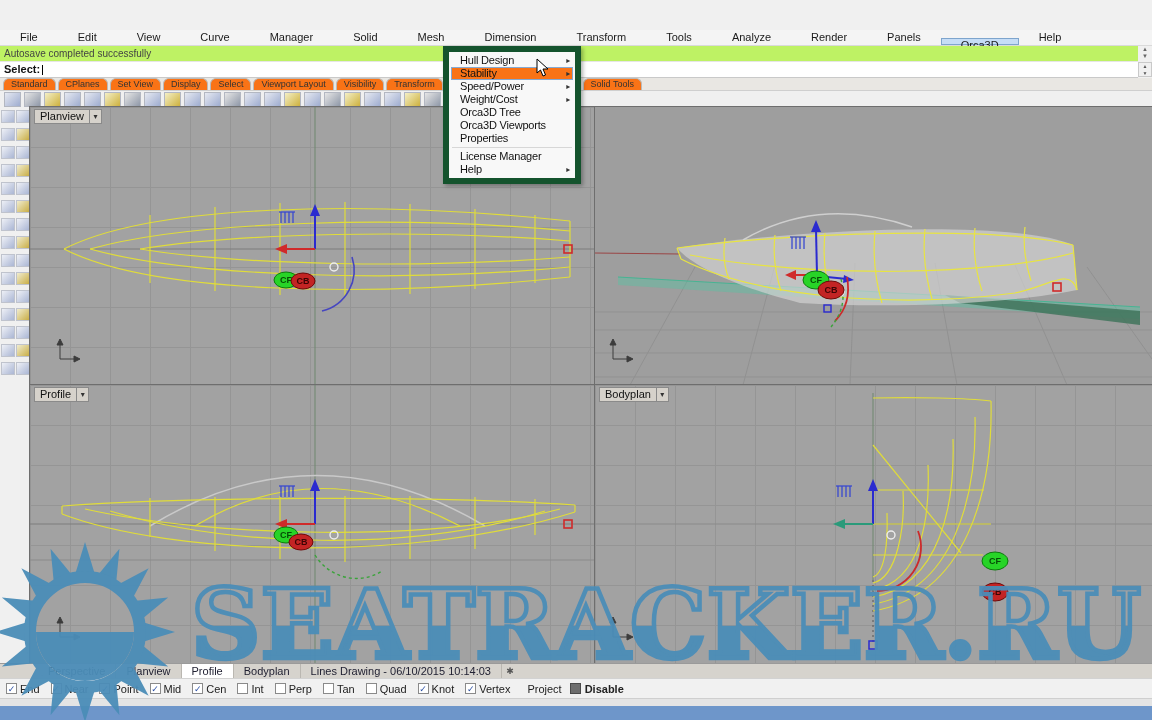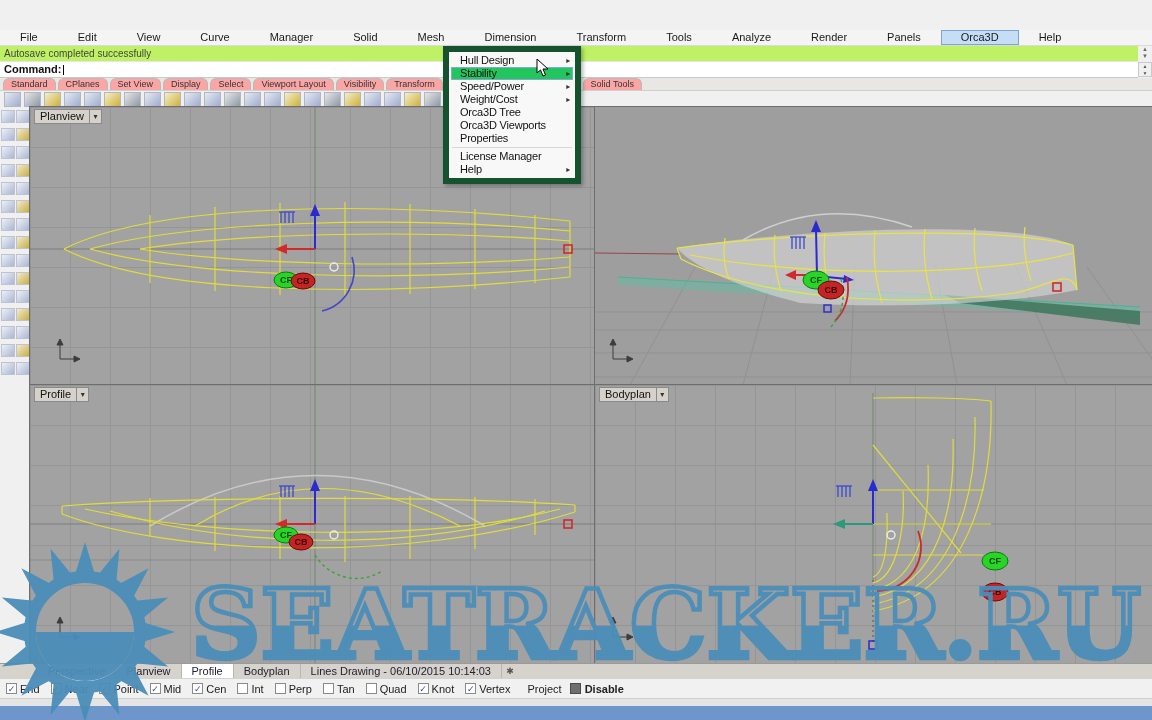--- a/index.html
+++ b/index.html
@@ -8,30 +8,30 @@
   
   .titlebar{position:absolute;left:0;top:0;right:0;height:30px;background:linear-gradient(#6d99cf,#8aaeda);}
   .apptitle{position:absolute;left:0;right:0;top:7px;text-align:center;font-size:13px;color:#1c2c44;}
   .appicon{position:absolute;left:7px;top:13px;width:15px;height:13px;background:linear-gradient(135deg,#fdfdfd 35%,#23262c 36%);border:1px solid #3a3f48;}
   .winbtns{position:absolute;right:3px;top:0;display:flex;height:24px;}
   .winbtn{width:27px;height:24px;text-align:center;line-height:22px;font-size:11px;color:#1c2c44;}
   .winbtn.close{width:37px;background:#c75050;color:#fff;font-size:12px;}
   
   .menubar{position:absolute;left:0;top:30px;right:0;height:15px;background:#f4f4f4;border-bottom:1px solid #dadada;display:flex;font-size:11px;color:#1a1a1a;}
   .menuitem{padding:0 20px;line-height:15px;}
-  .menuitem.active{background:#c6ddf6;box-shadow:inset 0 0 0 1px #7ea5cd;}
+  .menuitem.active{background:#c6ddf6;box-shadow:inset 0 0 0 1px #7ea5cd;margin-top:8px;}
   
   .cmdhist{position:absolute;left:0;top:46px;right:14px;height:15px;background:#bef264;border-bottom:1px solid #e6e6e6;font-size:10px;color:#444;padding-left:4px;line-height:15px;}
   .cmdline{position:absolute;left:0;top:62px;right:14px;height:15px;background:#fff;border-bottom:1px solid #c9c9c9;font-size:11px;font-weight:bold;color:#111;padding-left:4px;line-height:15px;}
   .caret{display:inline-block;width:1px;height:10px;background:#000;vertical-align:middle;margin-left:2px;}
   .histscroll{position:absolute;right:0;top:46px;width:14px;height:15px;background:#f0f0f0;font-size:6px;color:#666;text-align:center;line-height:7px;}
   .spinner{position:absolute;right:0;top:62px;width:14px;height:15px;background:#f0f0f0;border:1px solid #c9c9c9;font-size:5px;color:#555;text-align:center;line-height:7px;box-sizing:border-box;}
   
   .tabrow{position:absolute;left:0;top:78px;right:0;height:12px;background:#e9e7e3;border-bottom:1px solid #cfcfcf;display:flex;gap:2px;padding-left:3px;font-size:9px;color:#333;}
-  .ttab{padding:0 7px;line-height:11px;background:#fca5a5;border:1px solid #b9b9b9;border-bottom:none;border-radius:6px 6px 0 0;white-space:nowrap;}
+  .ttab{padding:0 7px;line-height:11px;background:#f97316;border:1px solid #b9b9b9;border-bottom:none;border-radius:6px 6px 0 0;white-space:nowrap;}
   
   .iconrow{position:absolute;left:0;top:91px;right:0;height:16px;background:#f0f0f0;border-bottom:1px solid #cfcfcf;display:flex;gap:3px;padding:1px 0 0 4px;}
   .tbicon{width:15px;height:13px;border:1px solid #b3b7c1;background:linear-gradient(135deg,#e6e9f1,#9fadd0);}
   .tbicon:nth-child(3n){background:linear-gradient(135deg,#f4efc6,#cdb13e);}
   .tbicon:nth-child(5n+2){background:linear-gradient(135deg,#e6e6e6,#8f98a8);}
   
   .lefttb{position:absolute;left:0;top:107px;width:30px;height:556px;background:#f0f0f0;border-right:1px solid #c9c9c9;display:grid;grid-template-columns:13px 13px;gap:5px 2px;padding:3px 0 0 1px;align-content:start;box-sizing:border-box;}
   .ltool{width:12px;height:11px;border:1px solid #bfc3cd;background:linear-gradient(135deg,#eef0f6,#aab6d4);}
   .ltool:nth-child(4n){background:linear-gradient(135deg,#f0ecd0,#c9ae46);}
   
@@ -45,21 +45,21 @@
   .vpsvg{position:absolute;left:0;top:0;width:100%;height:100%;}
   .vplabel{position:absolute;left:4px;top:2px;display:flex;z-index:5;font-size:11px;}
   .vplabel .lbl{background:#d6d2cb;border:1px solid #8a8a8a;padding:0 5px;line-height:13px;color:#111;}
   .vplabel .dd{background:#d6d2cb;border:1px solid #8a8a8a;border-left:none;width:11px;text-align:center;line-height:13px;font-size:8px;color:#333;}
   
   .menu{position:absolute;background:#f8f8f8;border:6px solid #14532d;box-shadow:2px 2px 4px rgba(0,0,0,.3);z-index:20;font-size:11px;color:#111;padding:2px;letter-spacing:-0.2px;}
   #orca-menu{left:443px;top:46px;width:122px;}
   #stability-submenu{left:575px;top:58px;width:180px;}
   .mi{height:13px;line-height:13px;padding:0 13px 0 9px;position:relative;white-space:nowrap;}
   .mi .arr{position:absolute;right:3px;top:0;font-size:8px;color:#333;}
-  .mi.hl{background:#22c55e;box-shadow:inset 0 0 0 1px #84a9d2;}
+  .mi.hl{background:#f97316;box-shadow:inset 0 0 0 1px #84a9d2;}
   .msep{height:1px;background:#d7d7d7;margin:2px 1px;}
   
   .bottomtabs{position:absolute;left:0;top:663px;right:0;height:15px;background:#d6d3cd;border-top:1px solid #9a9a9a;display:flex;padding-left:38px;font-size:11px;color:#223;box-sizing:border-box;}
   .btab{padding:0 10px;line-height:14px;border-right:1px solid #bab7b1;white-space:nowrap;}
   .btab.active{background:#fff;}
   .btabmenu{width:16px;text-align:center;line-height:14px;font-size:9px;color:#555;}
   
   .statusbar{position:absolute;left:0;top:678px;right:0;height:20px;background:#f1f1f1;border-top:1px solid #d2d2d2;display:flex;align-items:center;font-size:11px;color:#222;padding-left:6px;box-sizing:border-box;}
   .osnap{display:flex;align-items:center;gap:3px;margin-right:11px;white-space:nowrap;}
   .cb{width:11px;height:11px;background:#fff;border:1px solid #8a8a8a;font-size:9px;line-height:11px;text-align:center;color:#2b4fa4;box-sizing:border-box;}
@@ -97,21 +97,21 @@
     <span class="menuitem">Panels</span>
     <span class="menuitem active">Orca3D</span>
     <span class="menuitem">Help</span>
   </div>
 
   <div class="cmdhist">Autosave completed successfully</div>
   <div class="histscroll">
     <div>▲</div>
     <div>▼</div>
   </div>
-  <div class="cmdline"><span>Command:</span><span class="caret"></span></div>
+  <div class="cmdline"><span>Select:</span><span class="caret"></span></div>
   <div class="spinner">
     <div>▲</div>
     <div>▼</div>
   </div>
 
   <div class="tabrow">
     <span class="ttab">Standard</span>
     <span class="ttab">CPlanes</span>
     <span class="ttab">Set View</span>
     <span class="ttab">Display</span>

